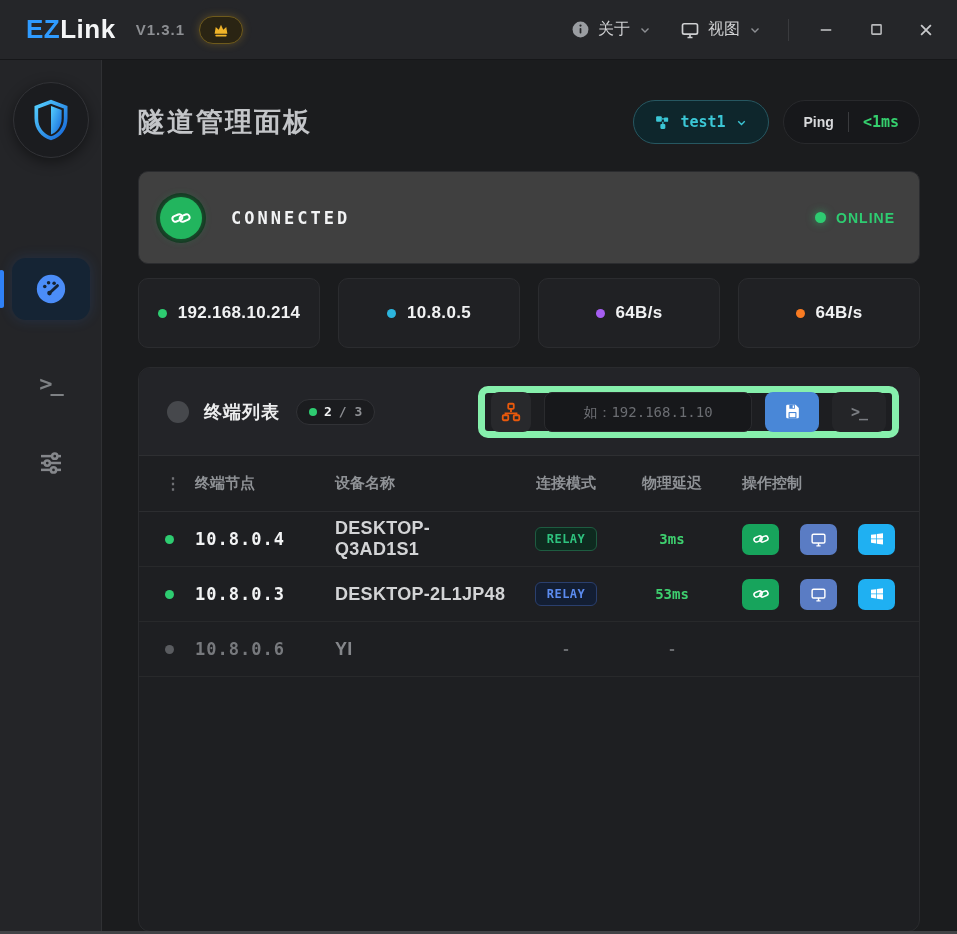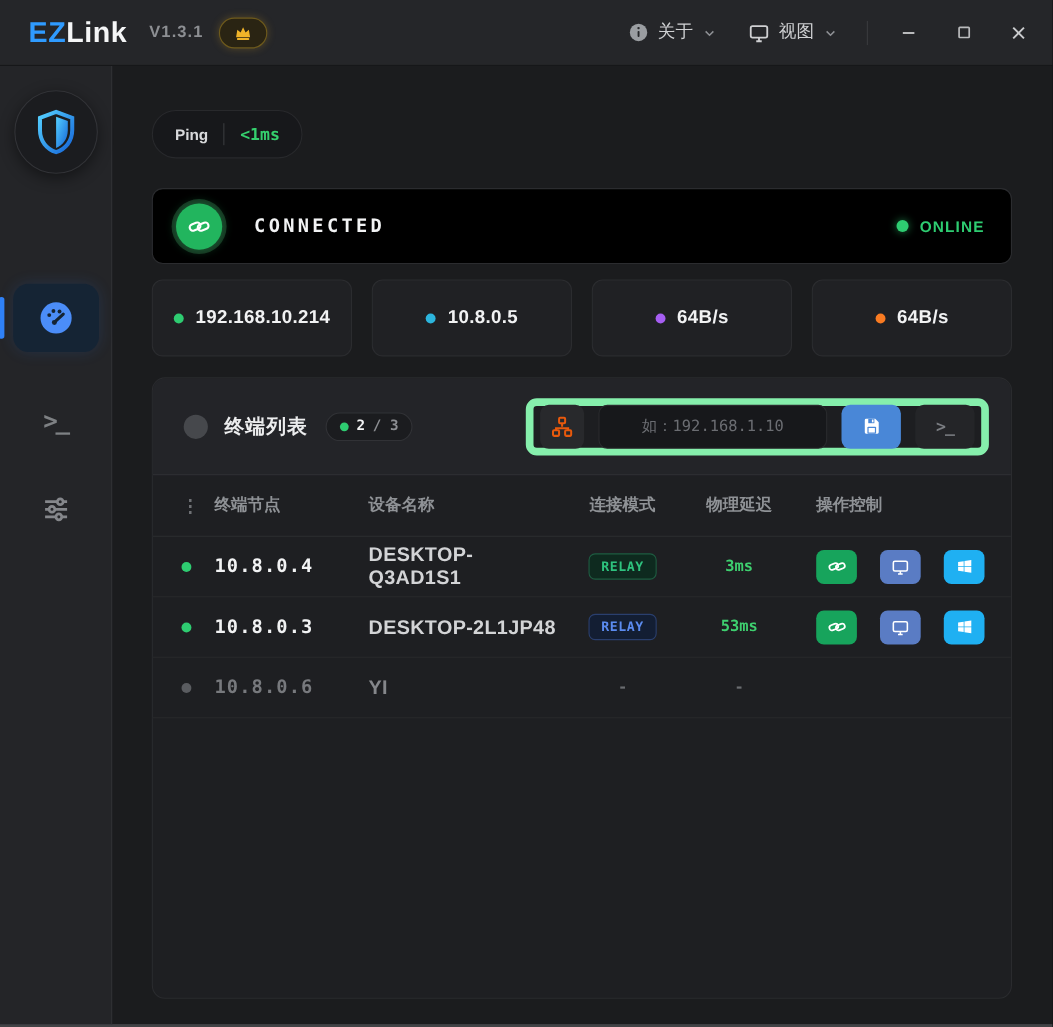--- a/index.html
+++ b/index.html
@@ -44,21 +44,21 @@
   .header-pills { display:flex; align-items:center; gap:14px; }
   .pill { height:44px; border-radius:22px; display:flex; align-items:center; padding:0 20px; }
   .pill-tunnel { background:#0e262c; border:1px solid #265761; gap:9px; }
   .pill-tunnel .tname { color:#3bc7d6; font-weight:700; font-size:15px; font-family:"DejaVu Sans Mono", monospace; }
   .pill-ping { background:#17181b; border:1px solid #28292c; gap:14px; }
   .pill-ping .plabel { color:#d8d9db; font-size:14px; font-weight:700; }
   .pill-ping .psep { width:1px; height:20px; background:#3a3b3e; }
   .pill-ping .pval { color:#35d06e; font-size:15px; font-weight:700; font-family:"DejaVu Sans Mono", monospace; }
 
   
-  .connected { margin-top:27px; height:69px; border-radius:10px; background:#000000; border:1px solid #2b2c2f; display:flex; align-items:center; padding:0 24px 0 17px; }
+  .connected { margin-top:27px; height:93px; border-radius:10px; background:#404040; border:1px solid #2b2c2f; display:flex; align-items:center; padding:0 24px 0 17px; }
   .link-circle { width:50px; height:50px; border-radius:50%; background:#16301f; display:flex; align-items:center; justify-content:center; }
   .link-circle .inner { width:42px; height:42px; border-radius:50%; background:#22b55e; display:flex; align-items:center; justify-content:center; box-shadow:0 0 10px rgba(34,181,94,.45); }
   .conn-text { margin-left:25px; font-size:17px; font-weight:800; letter-spacing:3px; color:#f2f3f4; font-family:"DejaVu Sans Mono", monospace; }
   .conn-right { margin-left:auto; display:flex; align-items:center; gap:10px; }
   .dot { border-radius:50%; display:inline-block; }
   .online-dot { width:11px; height:11px; box-shadow:0 0 8px rgba(46,204,113,.6); }
   .online-label { color:#2ecc71; font-size:14px; font-weight:800; letter-spacing:1px; }
 
   
   .chips { display:flex; gap:18px; margin-top:14px; }
@@ -231,21 +231,38 @@
             <path d="M4 17.5h16"></path>
               <circle cx="14" cy="17.5" r="2.1" fill="#242528"></circle>
           </svg>
         </span>
       </div>
     </aside>
 
     <main class="main">
 
       <div class="page-header">
+        <h1 class="page-title">隧道管理面板</h1>
         <div class="header-pills">
+          <div class="pill pill-tunnel">
+            <span class="icon">
+              <svg width="17" height="17" viewBox="0 0 24 24" fill="#3bc7d6">
+                <rect x="3" y="3" width="8" height="8" rx="1.5"></rect>
+                <rect x="14" y="5" width="6" height="6" rx="1.2"></rect>
+                <rect x="9" y="14" width="7" height="7" rx="1.5"></rect>
+                <path d="M11 7h3M12.5 11v3" stroke="#3bc7d6" stroke-width="1.8"></path>
+              </svg>
+            </span>
+            <span class="tname">test1</span>
+            <span class="icon">
+              <svg width="13" height="13" viewBox="0 0 24 24" fill="none" stroke="#3bc7d6" stroke-width="2.6">
+                  <path d="M6 9.5l6 6 6-6"></path>
+                </svg>
+            </span>
+          </div>
           <div class="pill pill-ping">
             <span class="plabel">Ping</span>
             <span class="psep"></span>
             <span class="pval">&lt;1ms</span>
           </div>
         </div>
       </div>
 
       <div class="connected">
         <div class="link-circle">

